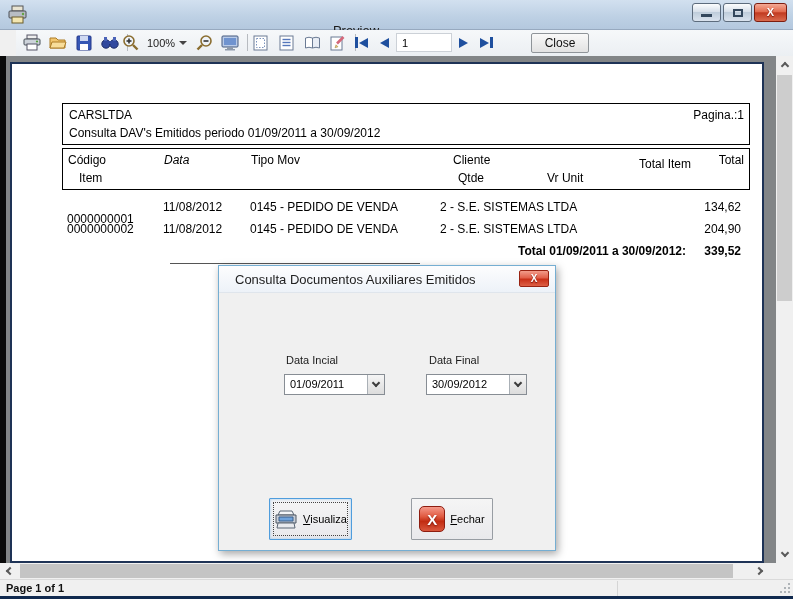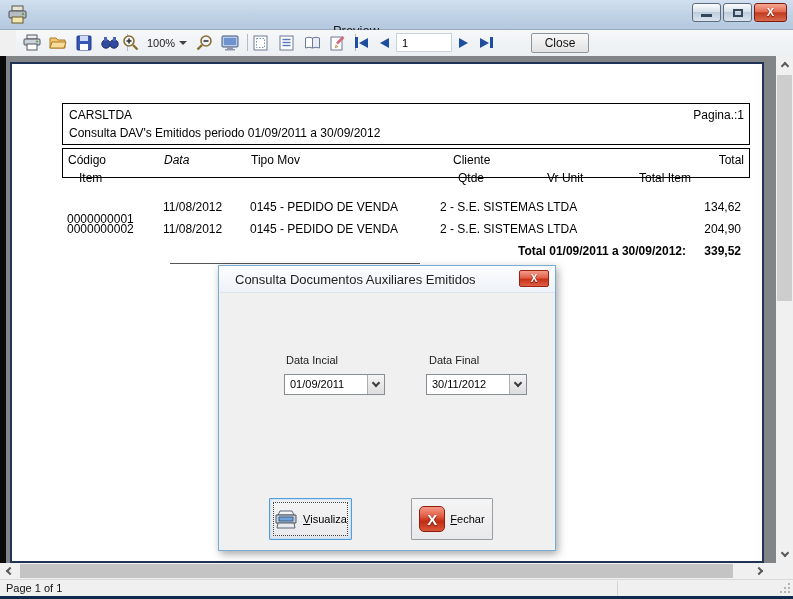--- a/index.html
+++ b/index.html
@@ -96,21 +96,21 @@
   .chev-left { width:6px; height:6px; border-left:2px solid #5a5a5a; border-bottom:2px solid #5a5a5a;
     transform:rotate(45deg); margin-left:3px; }
   .chev-right { width:6px; height:6px; border-right:2px solid #5a5a5a; border-top:2px solid #5a5a5a;
     transform:rotate(45deg); margin-right:3px; }
   .hscroll { position:absolute; left:0; top:563px; width:776px; height:16px; background:#f0f0f0; }
   .h-arrow { position:absolute; top:0; width:17px; height:16px; display:flex; align-items:center;
     justify-content:center; }
   .h-thumb { position:absolute; left:20px; top:1px; width:713px; height:14px; background:#c4c4c4; }
   .corner { position:absolute; left:776px; top:563px; width:17px; height:16px; background:#f0f0f0; }
   .statusbar { position:absolute; left:0; top:579px; width:793px; height:17px; background:#f0f0f0;
-    border-top:1px solid #dadada; }
+    border-top:1px solid #dadada;font-weight:bold; }
   .status-text { position:absolute; left:6px; top:2px; font-size:11px; color:#111; }
   .status-div { position:absolute; left:617px; top:1px; width:1px; height:15px; background:#d5d5d5; }
   .grip { position:absolute; right:2px; bottom:2px; }
   .bottom-frame { position:absolute; left:0; top:596px; width:793px; height:3px; background:#10294e; }
 </style>
 </head>
 <body>
 
 <div class="window">
 
@@ -257,30 +257,30 @@
     <div class="left-frame"></div>
 
     <div class="page">
 
       <div class="rep-box" style="left:50px; top:39px; width:688px; height:42px;">
         <span class="rep-text" style="left:6px; top:4px;">CARSLTDA</span>
         <span class="rep-text" style="right:5px; top:4px;">Pagina.:1</span>
         <span class="rep-text" style="left:6px; top:22px;">Consulta DAV's Emitidos periodo 01/09/2011 a 30/09/2012</span>
       </div>
 
-      <div class="rep-box" style="left:50px; top:84px; width:688px; height:30px;padding-left:37px;">
+      <div class="rep-box" style="left:50px; top:84px; width:688px; height:42px;padding-left:37px;">
         <span class="rep-text" style="left:5px; top:4px;">Código</span>
         <span class="rep-text" style="left:101px; top:4px;font-style:italic;">Data</span>
         <span class="rep-text" style="left:188px; top:4px;">Tipo Mov</span>
         <span class="rep-text" style="left:390px; top:4px;">Cliente</span>
         <span class="rep-text" style="right:5px; top:4px;">Total</span>
         <span class="rep-text" style="left:16px; top:22px;">Item</span>
         <span class="rep-text" style="left:395px; top:22px;">Qtde</span>
         <span class="rep-text" style="left:484px; top:22px;">Vr Unit</span>
-        <span class="rep-text" style="left:576px; top:22px;">Total Item</span>
+        <span class="rep-text" style="left:576px; top:8px;">Total Item</span>
       </div>
 
       <div>
         <span class="rep-text" style="left:55px; top:148px;">0000000001</span>
         <span class="rep-text" style="left:151px; top:136px;">11/08/2012</span>
         <span class="rep-text" style="left:238px; top:136px;">0145 - PEDIDO DE VENDA</span>
         <span class="rep-text" style="left:428px; top:136px;">2 - S.E. SISTEMAS LTDA</span>
         <span class="rep-text" style="right:21px; top:136px;">134,62</span>
       </div>
 
@@ -308,21 +308,21 @@
       <span class="dlg-label" style="left:67px; top:88px;">Data Incial</span>
       <div class="combo" style="left:65px; top:108px;">
         <span class="combo-value">01/09/2011</span>
         <div class="combo-btn">
             <span class="chev"></span>
           </div>
       </div>
 
       <span class="dlg-label" style="left:210px; top:88px;">Data Final</span>
       <div class="combo" style="left:207px; top:108px;">
-        <span class="combo-value">30/11/2012</span>
+        <span class="combo-value">30/09/2012</span>
         <div class="combo-btn">
             <span class="chev"></span>
           </div>
       </div>
 
       <div class="dlg-btn focused" style="left:50px; top:232px; width:83px;">
         <svg width="24" height="21" viewBox="0 0 24 21">
           <path d="M6 2 h12 l2 4 h-16 z" fill="#f4f6f8" stroke="#5a6675"></path>
           <path d="M2 6 h20 v8 h-20 z" fill="#c7cdd6" stroke="#4e5864"></path>
           <path d="M5 8 h14 v4 h-14 z" fill="#6fa3dc" stroke="#3a5f8a"></path>

